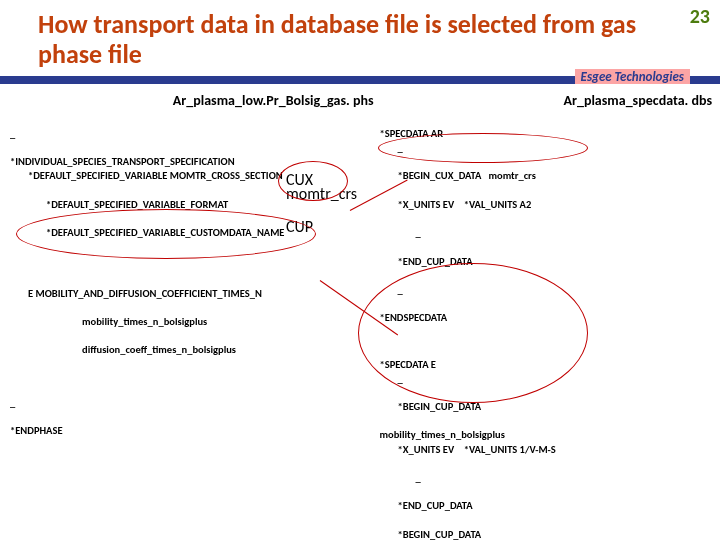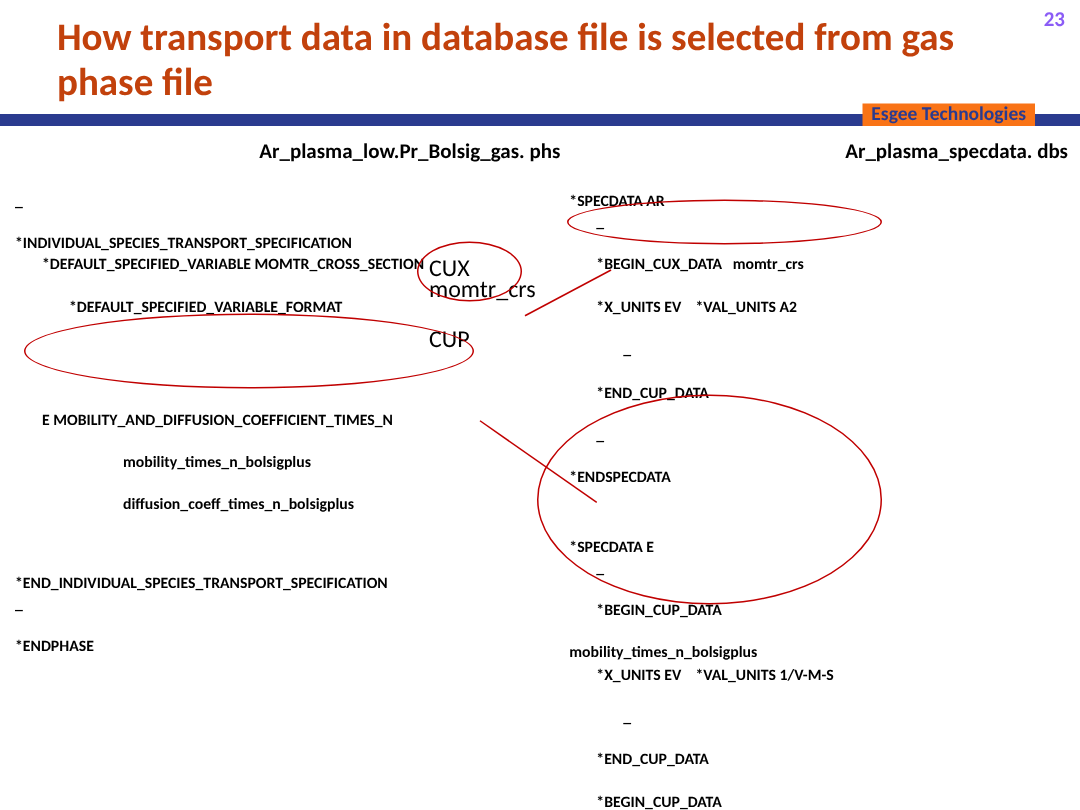--- a/index.html
+++ b/index.html
@@ -8,23 +8,23 @@
     height: 540px;
     background: #fff;
     font-family: Calibri, Arial, sans-serif;
     position: relative;
     overflow: hidden;
   }
   .page-number {
     position: absolute;
     top: 4px;
     right: 10px;
-    font-size: 14px;
+    font-size: 20px;
     font-weight: bold;
-    color: #8b5cf6;
+    color: #4d7c0f;
   }
   .title {
     font-size: 26px;
     font-weight: bold;
     color: #c2410c;
     margin: 10px 30px 6px 38px;
     line-height: 1.15;
   }
   .rule-wrap {
     position: relative;
@@ -32,22 +32,23 @@
   }
   .rule-bar {
     height: 8px;
     background: #2a3b8f;
     width: 100%;
   }
   .rule-brand {
     position: absolute;
     right: 30px;
     top: -7px;
-    background: #f97316;
+    background: #fca5a5;
     padding: 0 6px;
+    font-style: italic;
     font-weight: bold;
     color: #2a3b8f;
     font-size: 13px;
   }
   .cols {
     display: flex;
     gap: 0;
     padding: 0 8px;
   }
   .col { flex: 1; position: relative; }
@@ -106,27 +107,26 @@
 
 <div class="cols">
 
   <div class="col col-left">
     <div class="col-title">Ar_plasma_low.Pr_Bolsig_gas. phs</div>
     <div class="code" style="padding-left:2px;">
 <span class="small-dash">_</span>
 <span>*INDIVIDUAL_SPECIES_TRANSPORT_SPECIFICATION</span>
 <span class="indent1">*DEFAULT_SPECIFIED_VARIABLE MOMTR_CROSS_SECTION</span>
 <span class="indent2"><span>*DEFAULT_SPECIFIED_VARIABLE_FORMAT</span></span><span class="float-right" style="top:56px;">CUX</span>
-<span class="float-right" style="top:70px;text-align:right;">momtr_crs</span>
+<span class="indent2"><span>*DEFAULT_SPECIFIED_VARIABLE_CUSTOMDATA_NAME</span></span><span class="float-right" style="top:70px;text-align:right;">momtr_crs</span>
 <span style="display:block;height:18px;"></span>
 <span class="indent1"><span>E MOBILITY_AND_DIFFUSION_COEFFICIENT_TIMES_N</span></span><span class="float-right" style="top:103px;">CUP</span>
 <span class="indent4">mobility_times_n_bolsigplus</span>
 <span class="indent4">diffusion_coeff_times_n_bolsigplus</span>
 <span style="display:block;height:10px;"></span>
-<span>*END_INDIVIDUAL_SPECIES_TRANSPORT_SPECIFICATION</span>
 <span class="small-dash">_</span>
 <span>*ENDPHASE</span>
 
       
       <div class="oval" style="left:270px; top:48px; width:70px; height:40px;"></div>
       <div class="oval" style="left:8px; top:96px; width:300px; height:50px;"></div>
     </div>
   </div>
 
   <div class="col">

